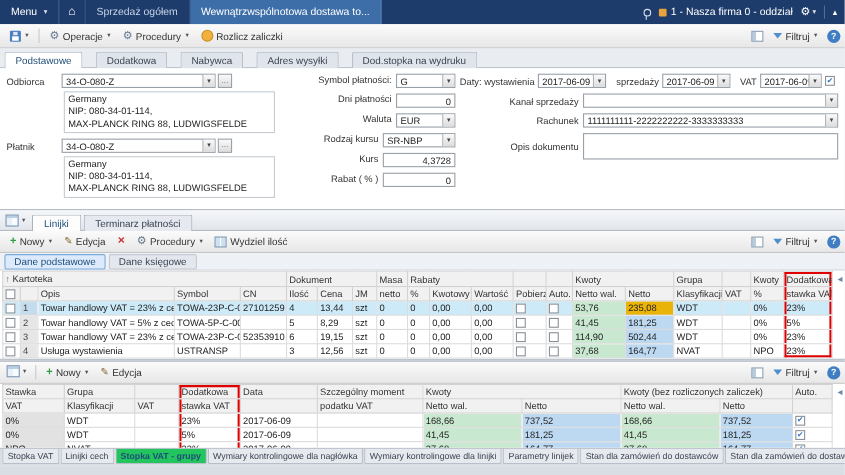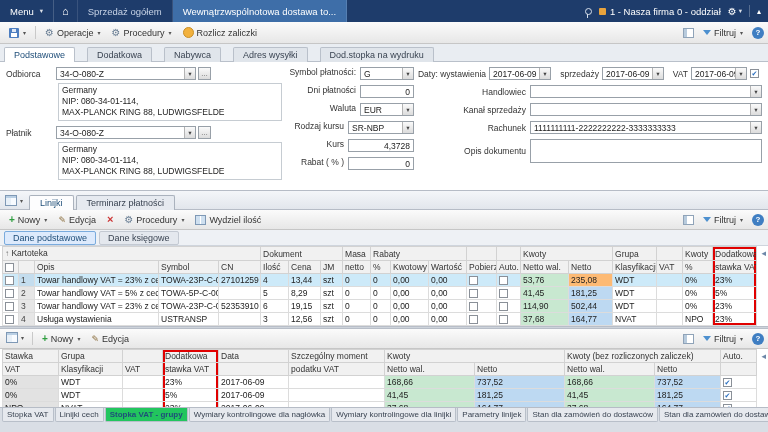--- a/index.html
+++ b/index.html
@@ -73,21 +73,21 @@
   .lrow .grow{flex:1}
   .drow{display:flex;align-items:center;margin-bottom:5px}
   .w54{width:54px}.w66{width:66px}.w62{width:62px}.w56{width:56px}.w140{width:140px}
   .lab72{flex:0 0 72px;text-align:right;margin-right:3px}
   .lab44{flex:0 0 44px;text-align:right;margin:0 3px 0 4px}
   .lab20{flex:0 0 20px;text-align:right;margin:0 3px 0 4px}
   .lab50{flex:0 0 50px}
   .lookup-btn{width:13px;height:13px;border:1px solid #98a0a8;background:linear-gradient(#fafafa,#dcdcdc);box-sizing:border-box;
       display:inline-flex;align-items:center;justify-content:center;font-size:7px;color:#555;margin-left:2px}
   .opisbox{border:1px solid #98a0a8;background:#fff;height:24px;box-sizing:border-box}
-  .addr-indent{margin-left:52px;width:224px;margin-bottom:5px}
+  .addr-indent{margin-left:52px;width:192px;margin-bottom:5px}
 
   
   .pane-tabs{flex:0 0 18px;background:linear-gradient(#f4f6f9,#e2e6ec);border-top:1px solid #b6bcc6;border-bottom:1px solid #b6bcc6;
              display:flex;align-items:flex-end;padding:0 3px;gap:2px}
   .lead-icon{display:flex;align-items:center;gap:2px;padding:0 4px 3px 2px}
   .ptab{padding:2px 10px;border:1px solid #aab2bd;border-bottom:none;background:#e6eaf0;color:#3a4452;border-radius:2px 2px 0 0;margin-bottom:-1px;white-space:nowrap}
   .ptab.active{background:#fdfdfe;color:#1f4e79}
   .subtabs{flex:0 0 15px;background:#eef1f5;display:flex;align-items:center;padding:0 4px;gap:3px;border-bottom:1px solid #cfd5dd}
   .stab{padding:1px 8px;border:1px solid #c3c9d2;background:#e4e8ee;color:#3a4452;border-radius:2px;white-space:nowrap}
   .stab.active{background:#ddeafc;border-color:#7aabdd;color:#1f4e79}
@@ -103,21 +103,21 @@
   .grid thead th{background:#f1f1f1;color:#333;border-color:#d2d2d2}
   .sortarrow{color:#777;font-size:8px}
   .c-r{text-align:right}
   .c-cb{text-align:center}
   .c-num{background:#e6e6e6;text-align:center;color:#444}
   .c-gray{background:#e2e2e2}
   td.g{background:#c8e8d0}
   td.b{background:#bdd9f2}
   tr.sel td{background:#cdeaf9}
   tr.sel td.g{background:#c8e8d0}
-  tr.sel td.b{background:#fdba74}
+  tr.sel td.b{background:#eab308}
   tr.sel td.c-num{background:#c4ddee}
   .redcol{box-shadow:inset 2px 0 0 #e00000,inset -2px 0 0 #e00000}
   .redcol.rtop{box-shadow:inset 2px 0 0 #e00000,inset -2px 0 0 #e00000,inset 0 2px 0 #e00000}
   .redcol.rbot{box-shadow:inset 2px 0 0 #e00000,inset -2px 0 0 #e00000,inset 0 -2px 0 #e00000}
   .chev{position:absolute;right:2px;top:2px;color:#6c87a8;font-size:9px}
 
   
   .btabs{flex:0 0 16px;background:#d9dee5;border-top:1px solid #b6bcc6;display:flex;align-items:flex-start;padding:0 2px;gap:1px;overflow:hidden}
   .btab{padding:2px 4px;background:#e6e9ee;border:1px solid #b8bfc9;border-top:none;border-radius:0 0 2px 2px;color:#3a4452;white-space:nowrap;font-size:8px}
   .btab.active{background:#22c55e;color:#1f4e79;font-weight:bold}
@@ -276,27 +276,20 @@
         <span class="combo w62">
           <span class="val">2017-06-09</span>
           <span class="ccaret">▼</span>
         </span>
         <span class="flabel lab20">VAT</span>
         <span class="combo w56">
           <span class="val">2017-06-09</span>
           <span class="ccaret">▼</span>
         </span>
         <span class="cb" style="margin-left:3px">✔</span>
-      </div>
-      <div class="lrow">
-        <span class="flabel">Handlowiec</span>
-        <span class="combo grow">
-          <span class="val"></span>
-          <span class="ccaret">▼</span>
-        </span>
       </div>
       <div class="lrow">
         <span class="flabel">Kanał sprzedaży</span>
         <span class="combo grow">
           <span class="val"></span>
           <span class="ccaret">▼</span>
         </span>
       </div>
       <div class="lrow">
         <span class="flabel">Rachunek</span>

